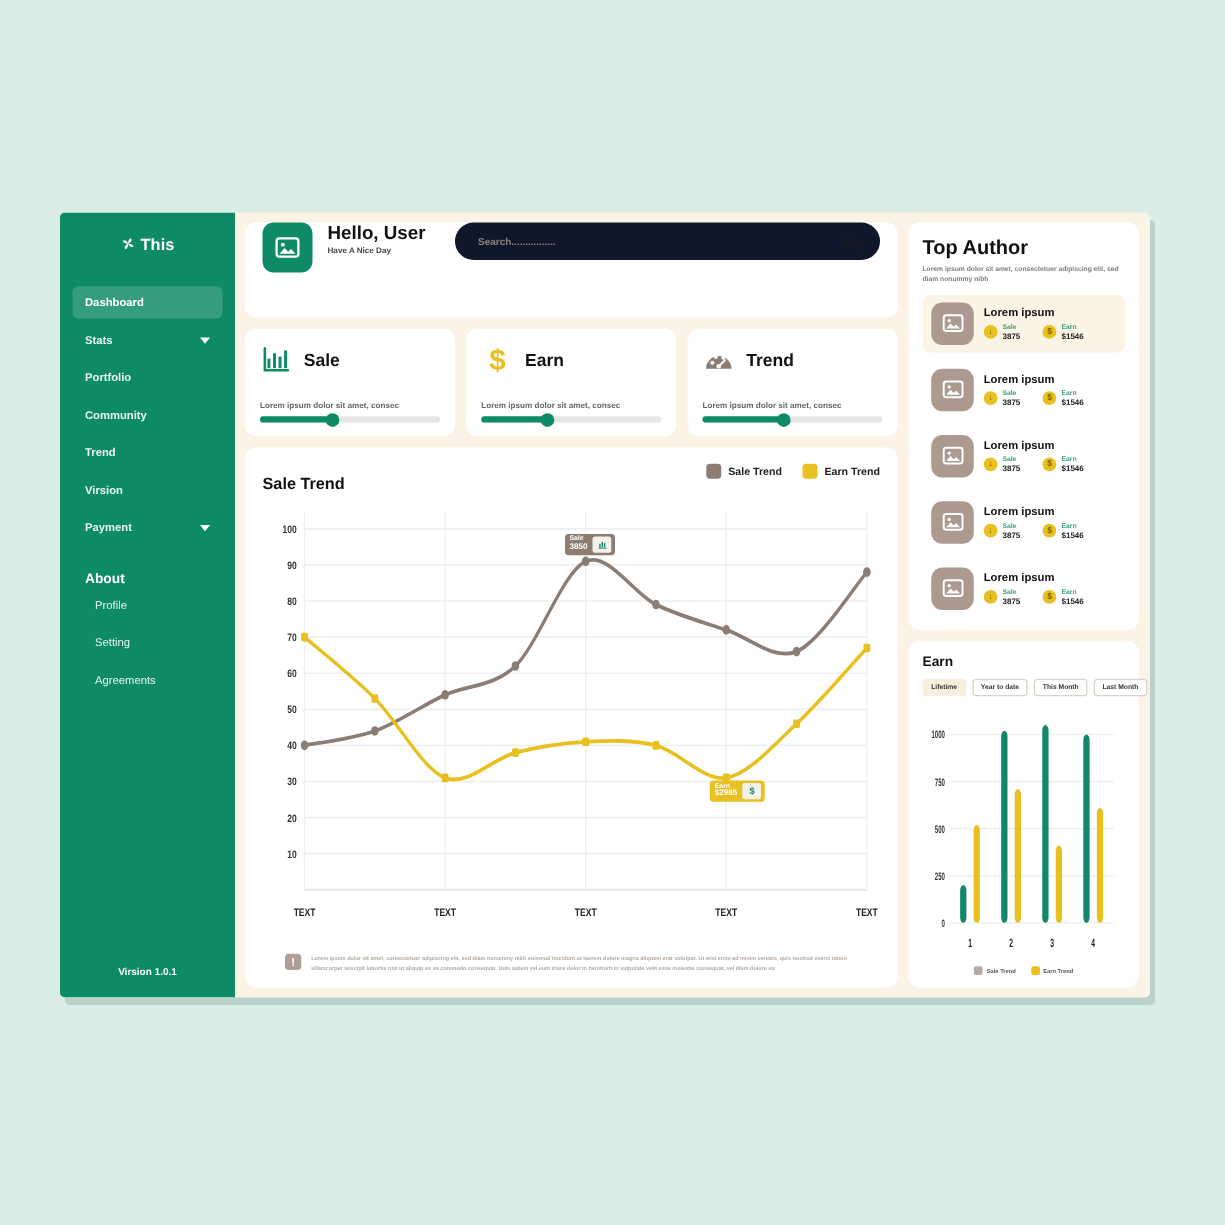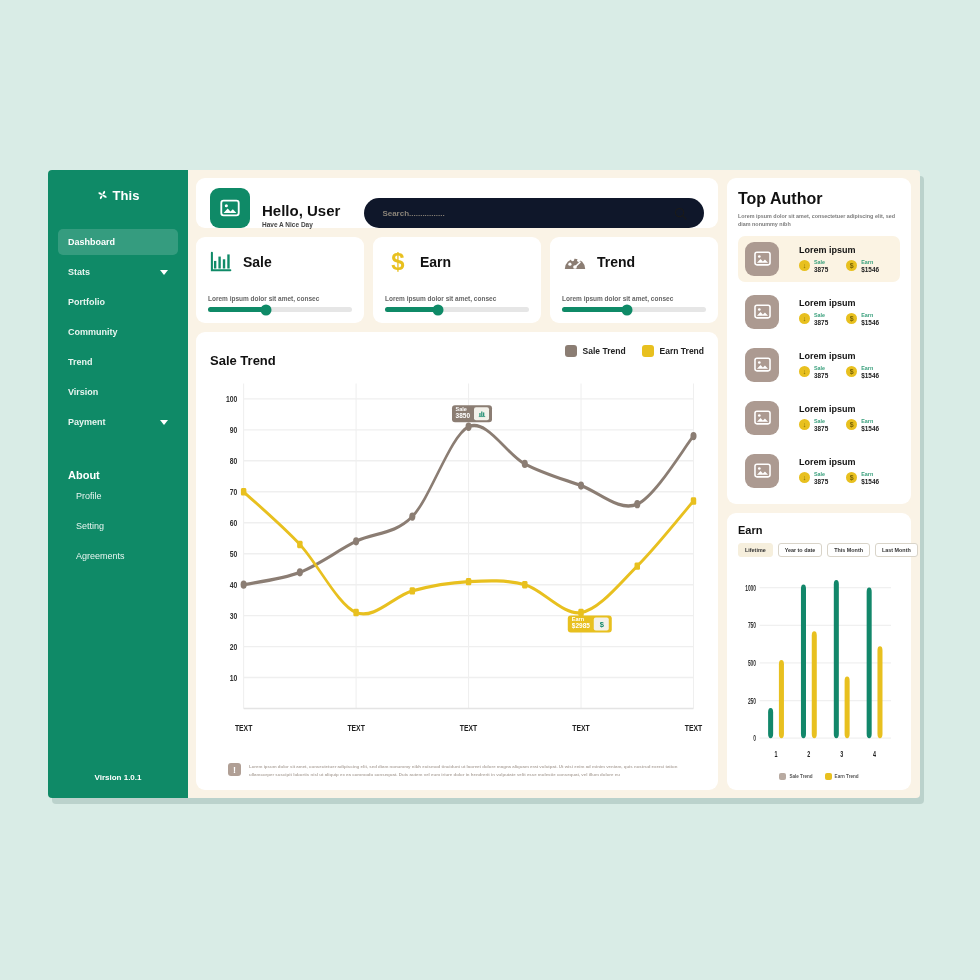--- a/index.html
+++ b/index.html
@@ -53,21 +53,21 @@
   .nav-item.active { background: rgba(255,255,255,.16); color: #fff; }
   .nav-item .caret {
     width: 0; height: 0;
     border-left: 4.5px solid transparent;
     border-right: 4.5px solid transparent;
     border-top: 5px solid #ffffff;
   }
   .nav-gap { height: 18px; }
   .nav-heading {
     font-size: 11px; font-weight: 700; color: #ffffff;
-    margin: 12px 10px 10px 20px;
+    margin: 0 10px 10px 20px;
   }
   .sub-item {
     font-size: 9px; font-weight: 400; color: #e8f5f0;
     margin: 0 10px 20px 28px; cursor: pointer;
   }
   .version {
     position: absolute; bottom: 16px; left: 0; right: 0;
     text-align: center; font-size: 8px; font-weight: 600; color: #ffffff;
   }
 
@@ -79,22 +79,22 @@
     padding: 8px 9px 8px 8px;
     min-width: 0;
   }
   #col-main { width: 522px; display: flex; flex-direction: column; gap: 9px; flex-shrink: 0; }
   #col-side { flex: 1; display: flex; flex-direction: column; gap: 9px; min-width: 0; }
 
   .card { background: #ffffff; border-radius: 9px; }
 
   
   #header-bar {
-    height: 50px;
-    display: flex; align-items: flex-end;
+    height: 76px;
+    display: flex; align-items: flex-start;
     padding: 0 14px;
     gap: 12px;
   }
   .avatar-tile {
     width: 40px; height: 40px; border-radius: 9px;
     background: #0f8a67;
     display: flex; align-items: center; justify-content: center;
     flex-shrink: 0;
   }
   .greeting-title { font-size: 15px; font-weight: 700; color: #111; line-height: 1.15; }
@@ -172,21 +172,21 @@
     font-size: 9px; font-weight: 700;
     display: flex; align-items: center; justify-content: center;
   }
   #note-text { font-size: 4.4px; line-height: 1.7; color: #b3aaa3; font-weight: 600; }
 
   
   #author-card { padding: 12px 11px 10px 11px; display: flex; flex-direction: column; }
   #author-title { font-size: 16px; font-weight: 700; color: #111; }
   #author-sub { font-size: 5.4px; font-weight: 600; color: #7c7c7c; line-height: 1.55; margin-top: 4px; }
   .author-row {
-    display: flex; align-items: center; gap: 20px;
+    display: flex; align-items: center; gap: 8px;
     border-radius: 7px; padding: 6px 7px;
     margin-top: 7px; cursor: pointer;
   }
   .author-row.highlight { background: #fbf3e3; }
   .author-thumb {
     width: 34px; height: 34px; border-radius: 9px; flex-shrink: 0;
     background: #ac9a91;
     display: flex; align-items: center; justify-content: center;
   }
   .author-name { font-size: 9px; font-weight: 700; color: #111; }

